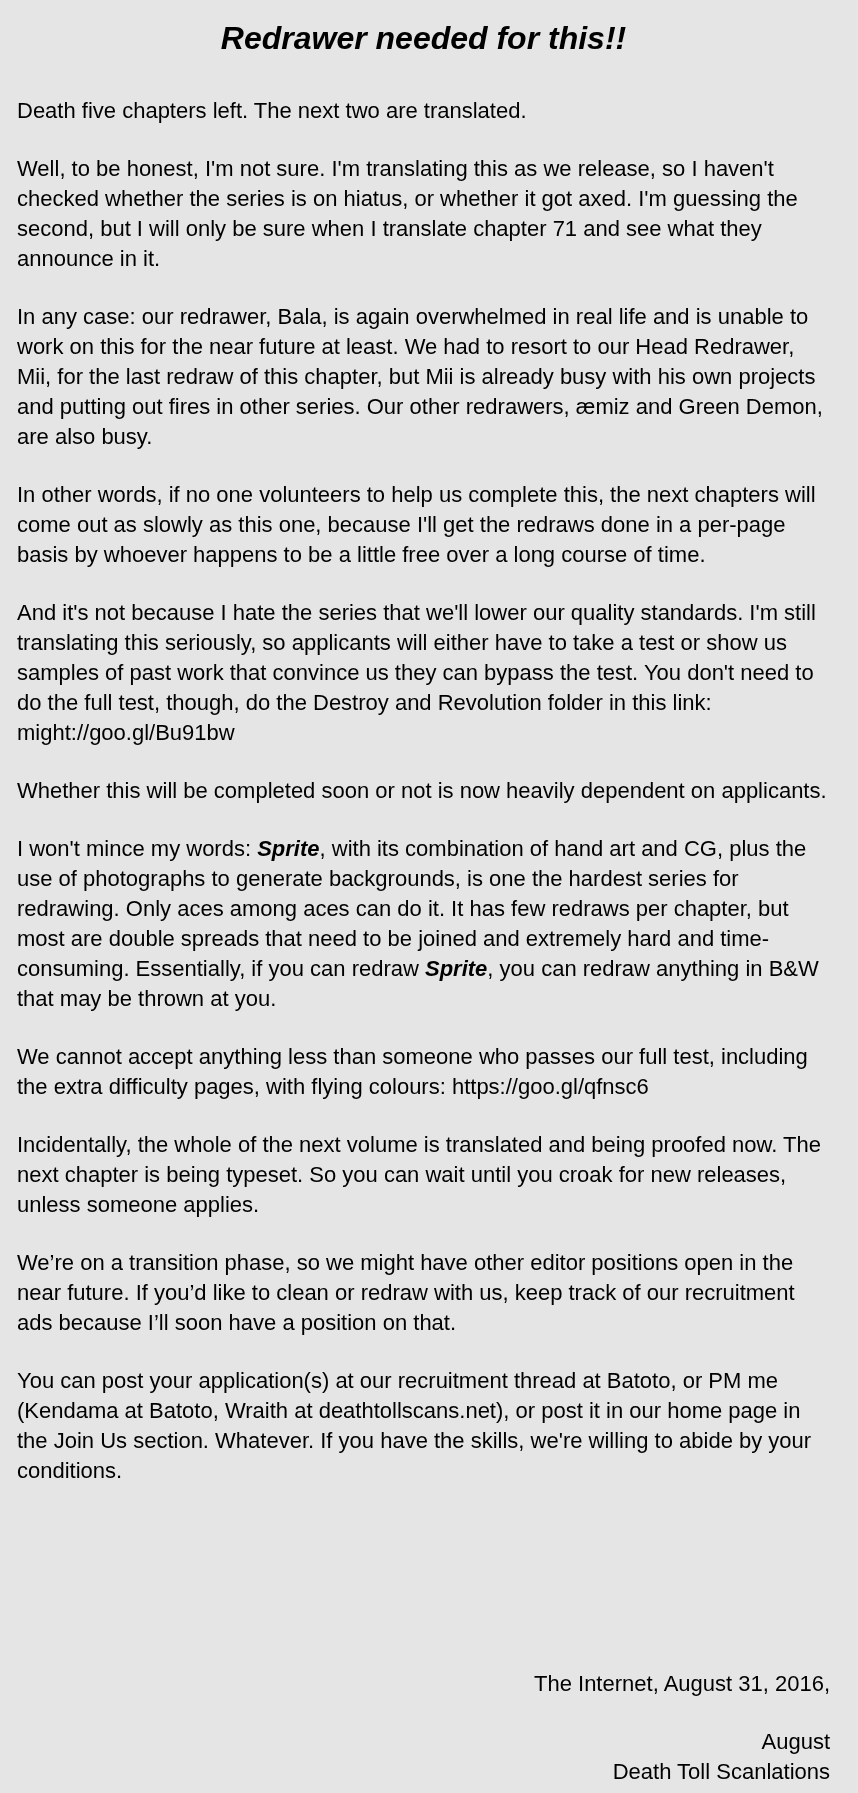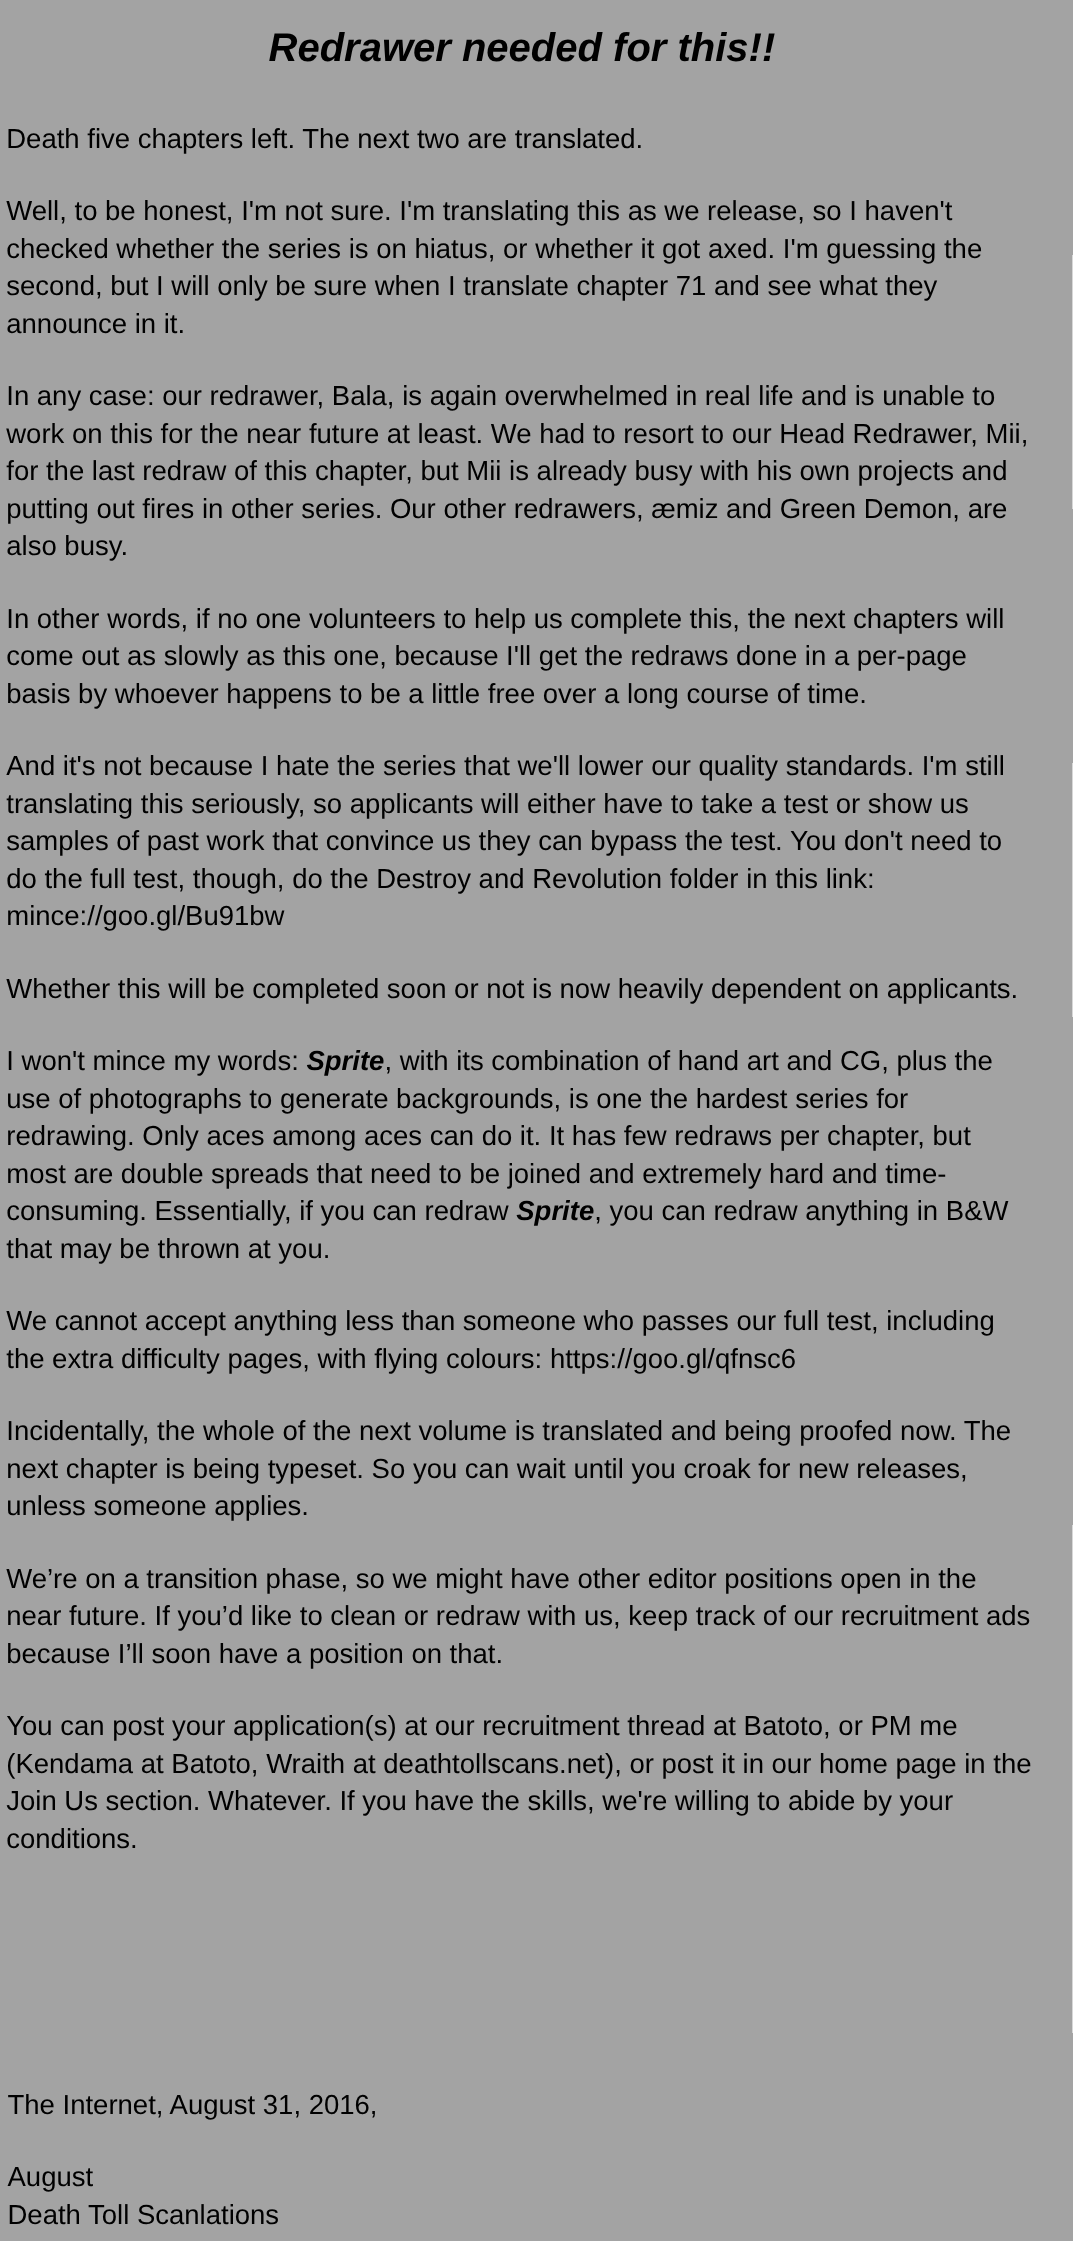--- a/index.html
+++ b/index.html
@@ -1,66 +1,66 @@
 <!DOCTYPE html>
 <html><head>
 <meta charset="utf-8">
 <style>
   html, body { margin: 0; padding: 0; background: #ffffff; }
   .page {
     position: relative;
     width: 858px;
     height: 1793px;
     box-sizing: border-box;
-    background: #a3a3a3;
+    background: #e5e5e5;
     color: #000000;
     font-family: "Liberation Sans", sans-serif;
     font-size: 22px;
     line-height: 30px;
-    padding: 18px 28px 0 5px;
+    padding: 18px 28px 0 17px;
     overflow: hidden;
   }
   h1, h2 {
     font-size: 32px;
     line-height: 40px;
     text-align: center;
     font-weight: bold;
     margin: 0 0 38px 0;
   }
   h1 { font-style: italic; }
   h2 { margin-top: 14px; margin-bottom: 42px; }
   h2 .italic-part { font-style: italic; }
   p { margin: 0 0 28px 0; }
   .sprite-name { font-weight: bold; font-style: italic; text-align: right; }
   .signoff {
     position: absolute;
     top: 1669px;
     right: 28px;
-    left: 6px;
-    text-align: left;
+    left: 22px;
+    text-align: right;
   }
   .signoff .dateline { margin: 0 0 28px 0; }
   .signoff .sig-line { margin: 0; }
 </style>
 </head>
 <body>
 
 <div class="page">
 
   <h1>Redrawer needed for this!!</h1>
 
   <p>Death five chapters left. The next two are translated.</p>
 
   <p>Well, to be honest, I'm not sure. I'm translating this as we release, so I haven't checked whether the series is on hiatus, or whether it got axed. I'm guessing the second, but I will only be sure when I translate chapter 71 and see what they announce in it.</p>
 
   <p>In any case: our redrawer, Bala, is again overwhelmed in real life and is unable to work on this for the near future at least. We had to resort to our Head Redrawer, Mii, for the last redraw of this chapter, but Mii is already busy with his own projects and putting out fires in other series. Our other redrawers, æmiz and Green Demon, are also busy.</p>
 
   <p>In other words, if no one volunteers to help us complete this, the next chapters will come out as slowly as this one, because I'll get the redraws done in a per-page basis by whoever happens to be a little free over a long course of time.</p>
 
-  <p><span>And it's not because I hate the series that we'll lower our quality standards. I'm still translating this seriously, so applicants will either have to take a test or show us samples of past work that convince us they can bypass the test. You don't need to do the full test, though, do the Destroy and Revolution folder in this link: </span><span>mince://goo.gl/Bu91bw</span></p>
+  <p><span>And it's not because I hate the series that we'll lower our quality standards. I'm still translating this seriously, so applicants will either have to take a test or show us samples of past work that convince us they can bypass the test. You don't need to do the full test, though, do the Destroy and Revolution folder in this link: </span><span>might://goo.gl/Bu91bw</span></p>
 
   <p>Whether this will be completed soon or not is now heavily dependent on applicants.</p>
 
 
   <p><span>I won't mince my words: </span><span class="sprite-name">Sprite</span><span>, with its combination of hand art and CG, plus the use of photographs to generate backgrounds, is one the hardest series for redrawing. Only aces among aces can do it. It has few redraws per chapter, but most are double spreads that need to be joined and extremely hard and time-consuming. Essentially, if you can redraw </span><span class="sprite-name">Sprite</span><span>, you can redraw anything in B&amp;W that may be thrown at you.</span></p>
 
   <p><span>We cannot accept anything less than someone who passes our full test, including the extra difficulty pages, with flying colours: </span><span>https://goo.gl/qfnsc6</span></p>
 
   <p>Incidentally, the whole of the next volume is translated and being proofed now. The next chapter is being typeset. So you can wait until you croak for new releases, unless someone applies.</p>
 

